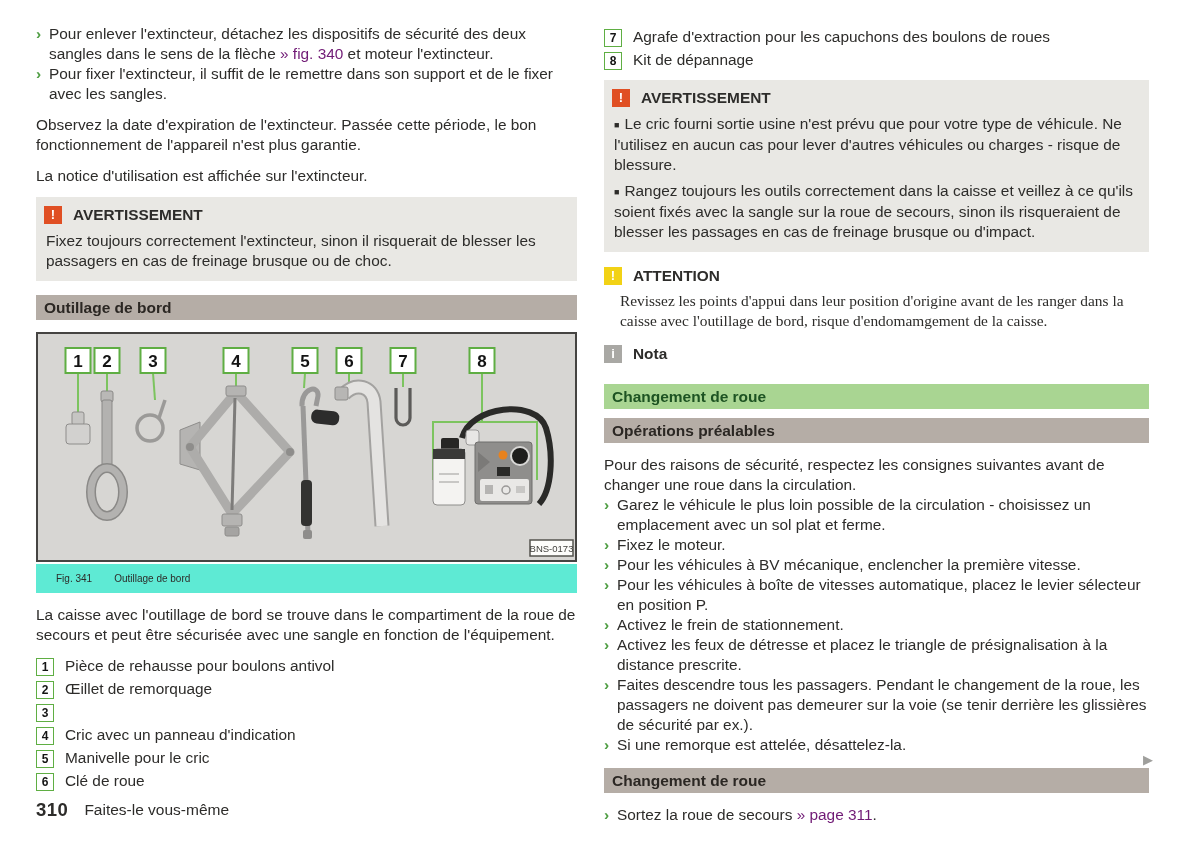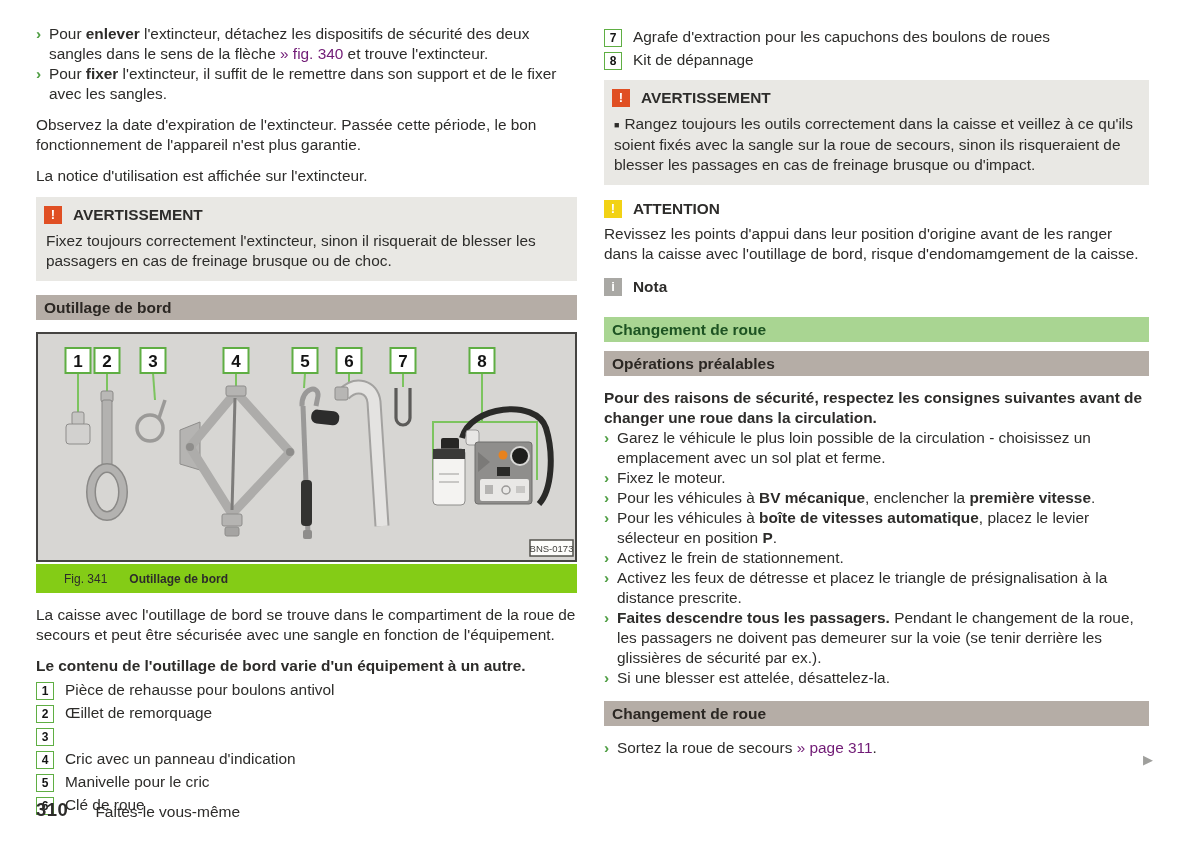--- a/index.html
+++ b/index.html
@@ -2,73 +2,73 @@
 <html><head>
 <meta charset="utf-8">
 <style>
   html,body{margin:0;padding:0;background:#ffffff;}
   body{font-family:"Liberation Sans","DejaVu Sans",sans-serif;color:#2d2c2a;}
   .page{position:relative;width:1200px;height:845px;background:#fff;overflow:hidden;}
   .col{position:absolute;top:24px;font-size:15.4px;line-height:20px;}
   .col-left{left:36px;width:541px;}
   .col-right{left:604px;width:545px;}
   p{margin:0 0 11px 0;}
-  .b{font-weight:bold;}
+  .b{font-weight:normal;}
   .link{color:#701a75;cursor:pointer;}
   
   ul.arrow-list{list-style:none;margin:0 0 11px 0;padding:0;}
   ul.arrow-list li{position:relative;padding-left:13px;margin:0;}
   ul.arrow-list .arrow{position:absolute;left:0;top:0;color:#4f9e44;font-weight:bold;}
   
   .warnbox{background:#e9e8e4;padding:8px 12px 10px 8px;margin:2px 0 14px 0;}
   .note-head{display:flex;align-items:center;gap:11px;font-weight:bold;margin-bottom:5px;}
   .sq-icon{flex:none;width:18px;height:18px;display:flex;align-items:center;justify-content:center;
            color:#fff;font-weight:bold;font-size:13px;}
   .icon-warning{background:#e04f23;}
   .icon-caution{background:#f2d215;}
   .icon-note{background:#a9a8a4;font-style:normal;}
   .warnbox p{margin:6px 0 0 2px;}
   .wb-li{margin:6px 0 0 2px;}
   .wb-li .sq{font-size:9px;vertical-align:1px;margin-right:5px;color:#2d2c2a;}
   .plain-note{margin-bottom:13px;}
-  .plain-note p{margin:2px 0 0 0;}
+  .plain-note p{margin:2px 0 0 16px;font-family:Liberation Serif, serif;}
   
   .bar{height:25px;display:flex;align-items:center;padding-left:8px;font-weight:bold;
        font-size:15.5px;margin:0 0 12px 0;}
   .bar-taupe{background:#b5ada6;color:#2b2723;}
   .bar-green{background:#a9d592;color:#1d5322;}
   
   figure{margin:0 0 12px 0;}
   .figure-box{width:537px;height:226px;border:2px solid #454442;background:#d7d6d3;box-sizing:content-box;}
-  figcaption{margin-top:2px;background:#84cc16;height:29px;display:flex;align-items:center;
-             gap:22px;padding-left:28px;font-size:12px;}
+  figcaption{margin-top:2px;background:#5eead4;height:29px;display:flex;align-items:center;
+             gap:22px;padding-left:20px;font-size:10px;}
   
   ol.tool-list{list-style:none;margin:0 0 10px 0;padding:0;}
   ol.tool-list li{display:flex;gap:11px;margin:3px 0;align-items:flex-start;}
   .numbox{flex:none;width:16px;height:16px;border:1.6px solid #5fae43;background:#fff;color:#141414;
           font-size:12px;font-weight:bold;display:flex;align-items:center;justify-content:center;margin-top:2px;}
   
-  .footer{position:absolute;left:36px;top:799px;display:flex;align-items:flex-end;gap:27px;}
+  .footer{position:absolute;left:36px;top:799px;display:flex;align-items:center;gap:16px;}
   .pagenum{font-size:18.5px;font-weight:600;letter-spacing:0.5px;}
   .footer-title{font-size:15.5px;font-weight:normal;}
   .continue-arrow{position:absolute;left:1143px;top:752px;font-size:13px;color:#9f9f9c;}
   svg text{font-family:"Liberation Sans","DejaVu Sans",sans-serif;}
 </style>
 </head>
 <body>
 
 <div class="page">
 
   <div class="col col-left">
 
     <ul class="arrow-list">
 
         <li>
           <span class="arrow">›</span>
-          <span><span>Pour </span><span class="b">enlever</span><span> l'extincteur, détachez les dispositifs de sécurité des deux sangles dans le sens de la flèche </span><span class="link">» fig. 340</span><span> et trouve l'extincteur.</span></span>
+          <span><span>Pour </span><span class="b">enlever</span><span> l'extincteur, détachez les dispositifs de sécurité des deux sangles dans le sens de la flèche </span><span class="link">» fig. 340</span><span> et moteur l'extincteur.</span></span>
         </li>
 
         <li>
           <span class="arrow">›</span>
           <span><span>Pour </span><span class="b">fixer</span><span> l'extincteur, il suffit de le remettre dans son support et de le fixer avec les sangles.</span></span>
         </li>
       </ul>
 
     <p>Observez la date d'expiration de l'extincteur. Passée cette période, le bon fonctionnement de l'appareil n'est plus garantie.</p>
     <p>La notice d'utilisation est affichée sur l'extincteur.</p>
@@ -210,21 +210,20 @@
           </g>
         </svg>
       </div>
       <figcaption>
         <span>Fig. 341</span>
         <span class="b">Outillage de bord</span>
       </figcaption>
     </figure>
 
     <p>La caisse avec l'outillage de bord se trouve dans le compartiment de la roue de secours et peut être sécurisée avec une sangle en fonction de l'équipement.</p>
-    <p class="b" style="margin-bottom:4px;">Le contenu de l'outillage de bord varie d'un équipement à un autre.</p>
 
     <ol class="tool-list">
 
         <li>
           <span class="numbox">1</span>
           <span>Pièce de rehausse pour boulons antivol</span>
         </li>
 
         <li>
           <span class="numbox">2</span>
@@ -266,20 +265,21 @@
           <span>Kit de dépannage</span>
         </li>
       </ol>
 
     <div class="warnbox">
       <div class="note-head">
         <span class="sq-icon icon-warning">!</span>
         <span>AVERTISSEMENT</span>
       </div>
 
+        <p class="wb-li"><span class="sq">■</span><span>Le cric fourni sortie usine n'est prévu que pour votre type de véhicule. Ne l'utilisez en aucun cas pour lever d'autres véhicules ou charges - risque de blessure.</span></p>
 
         <p class="wb-li"><span class="sq">■</span><span>Rangez toujours les outils correctement dans la caisse et veillez à ce qu'ils soient fixés avec la sangle sur la roue de secours, sinon ils risqueraient de blesser les passages en cas de freinage brusque ou d'impact.</span></p>
       </div>
 
     <div class="plain-note">
       <div class="note-head">
         <span class="sq-icon icon-caution">!</span>
         <span>ATTENTION</span>
       </div>
       <p>Revissez les points d'appui dans leur position d'origine avant de les ranger dans la caisse avec l'outillage de bord, risque d'endomamgement de la caisse.</p>
@@ -329,21 +329,21 @@
           <span><span>Activez les feux de détresse et placez le triangle de présignalisation à la distance prescrite.</span></span>
         </li>
 
         <li>
           <span class="arrow">›</span>
           <span><span class="b">Faites descendre tous les passagers.</span><span> Pendant le changement de la roue, les passagers ne doivent pas demeurer sur la voie (se tenir derrière les glissières de sécurité par ex.).</span></span>
         </li>
 
         <li>
           <span class="arrow">›</span>
-          <span><span>Si une blesser est attelée, désattelez-la.</span></span>
+          <span><span>Si une remorque est attelée, désattelez-la.</span></span>
         </li>
       </ul>
 
     <div class="bar bar-taupe" style="margin-top:13px;">Changement de roue</div>
 
     <ul class="arrow-list">
 
         <li>
           <span class="arrow">›</span>
           <span><span>Sortez la roue de secours </span><span class="link">» page 311</span><span>.</span></span>

